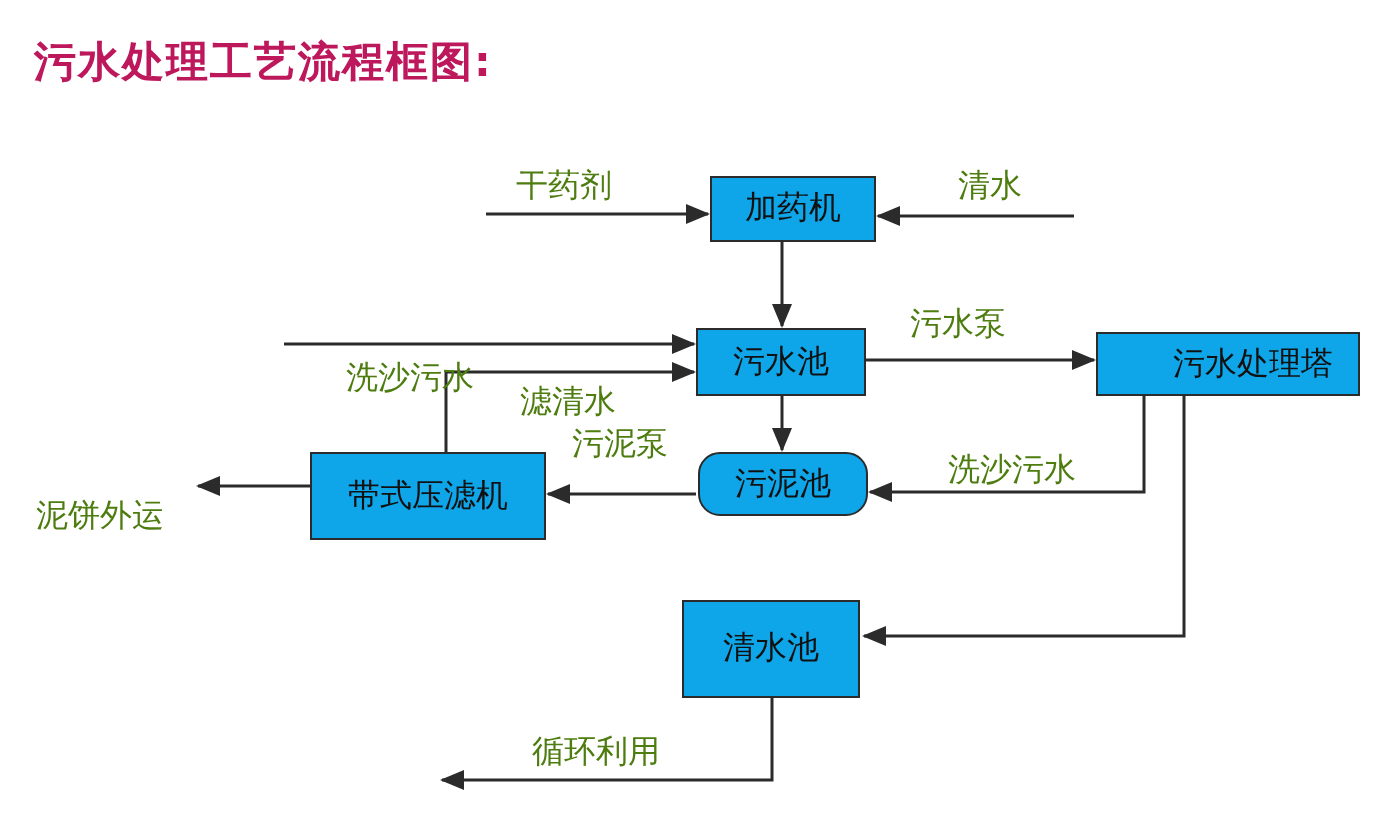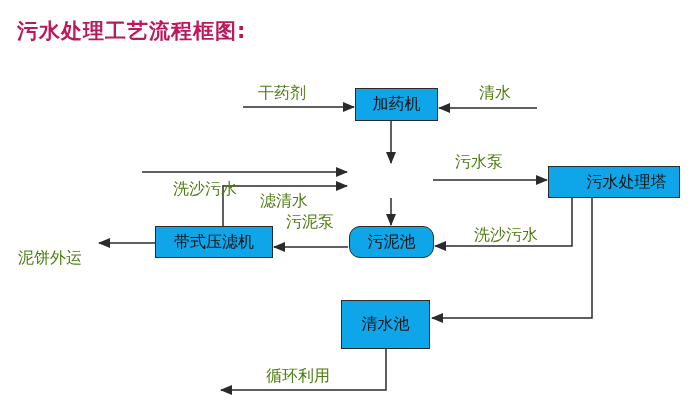--- a/index.html
+++ b/index.html
@@ -18,21 +18,21 @@
     display:flex;align-items:center;justify-content:center;white-space:nowrap;
   }
   .flabel{
     position:absolute;color:#4d7c0f;font-size:16px;line-height:18px;white-space:nowrap;
   }
   
   #n-dosing      {left:355px;top:88px; width:83px; height:33px;}
   #n-sewagepool  {left:348px;top:164px;width:85px; height:34px;}
   #n-tower       {left:548px;top:166px;width:132px;height:32px;padding-left:25px;}
   #n-sludgepool  {left:349px;top:226px;width:85px; height:32px;border-radius:11px;}
-  #n-beltpress   {left:155px;top:226px;width:118px;height:32px;}
+  #n-beltpress   {left:155px;top:226px;width:118px;height:44px;}
   #n-cleanpool   {left:341px;top:300px;width:89px; height:49px;}
   
   #l-dryagent    {left:258px;top:84px;}
   #l-cleanwater  {left:479px;top:84px;}
   #l-sandwash    {left:173px;top:155px;margin-top:25px;}
   #l-sewagepump  {left:455px;top:153px;text-align:right;}
   #l-filteredw   {left:260px;top:192px;}
   #l-sludgepump  {left:286px;top:213px;}
   #l-bottomsew   {left:474px;top:226px;}
   #l-mudcake     {left:18px; top:226px;margin-top:23px;}
@@ -61,20 +61,21 @@
       <path d="M391,198 L391,225" marker-end="url(#ah)"></path>
       <path d="M572,198 L572,246 L435,246" marker-end="url(#ah)"></path>
       <path d="M348,247 L274,247" marker-end="url(#ah)"></path>
       <path d="M155,243 L99,243" marker-end="url(#ah)"></path>
       <path d="M592,198 L592,318 L432,318" marker-end="url(#ah)"></path>
       <path d="M386,333 L386,390 L221,390" marker-end="url(#ah)"></path>
     </g>
   </svg>
 
   <div class="node" id="n-dosing">加药机</div>
+  <div class="node" id="n-sewagepool">污水池</div>
   <div class="node" id="n-tower">污水处理塔</div>
   <div class="node" id="n-sludgepool">污泥池</div>
   <div class="node" id="n-beltpress">带式压滤机</div>
   <div class="node" id="n-cleanpool">清水池</div>
 
   <div class="flabel" id="l-dryagent">干药剂</div>
   <div class="flabel" id="l-cleanwater">清水</div>
   <div class="flabel" id="l-sandwash">洗沙污水</div>
   <div class="flabel" id="l-sewagepump">污水泵</div>
   <div class="flabel" id="l-filteredw">滤清水</div>

